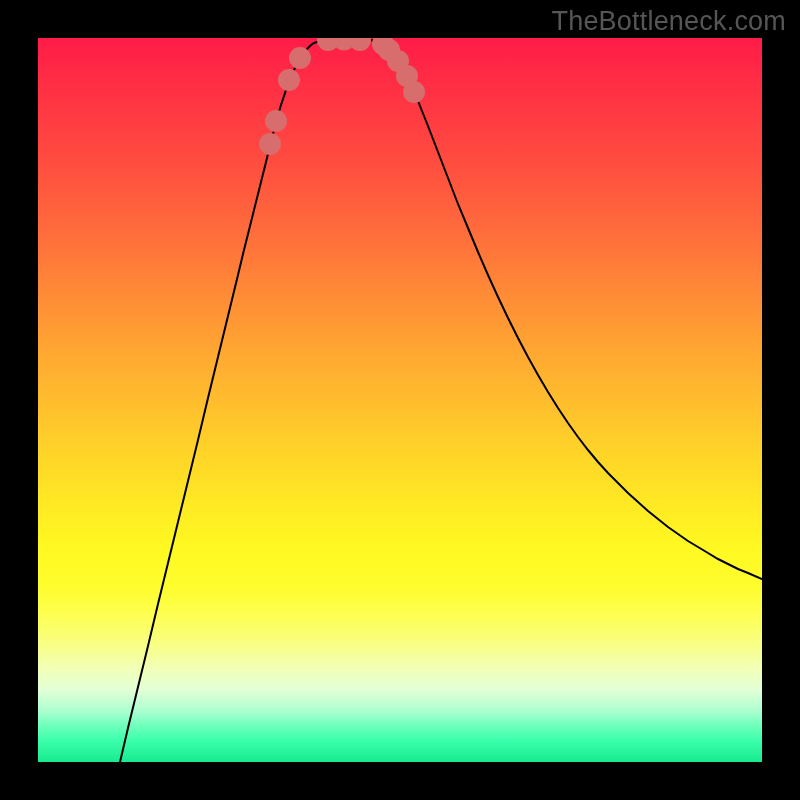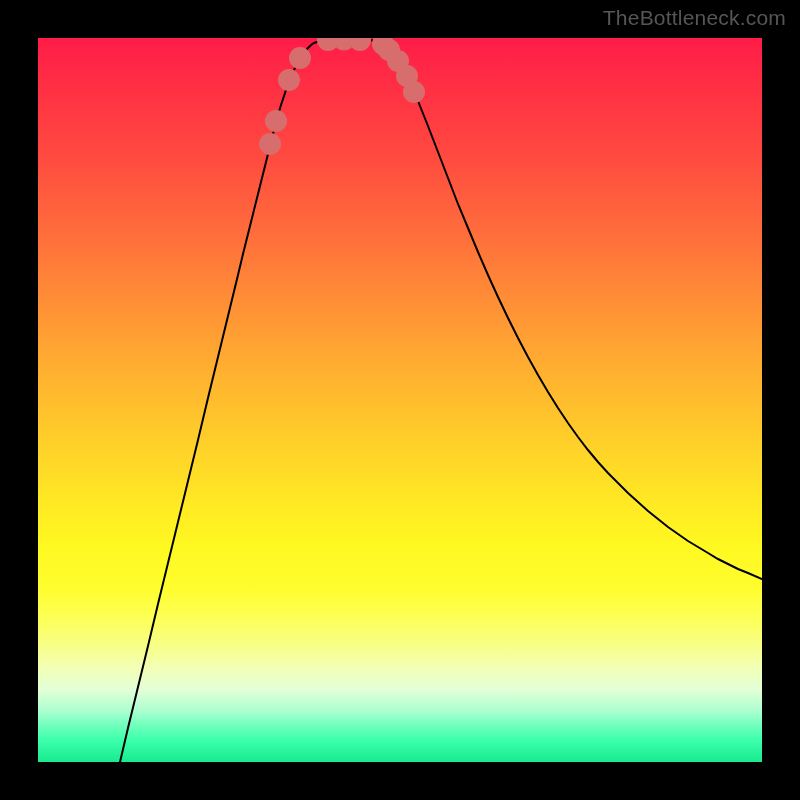--- a/index.html
+++ b/index.html
@@ -62,21 +62,21 @@
   }
   .marker {
     fill: #d76d6c;
   }
   .watermark {
     position: absolute;
     top: 6px;
     right: 14px;
     color: #565656;
     font-family: Arial, Helvetica, sans-serif;
-    font-size: 21px;
+    font-size: 27px;
     font-weight: 500;
     letter-spacing: 0.2px;
   }
 </style>
 </head>
 <body>
 
 <div class="canvas">
   <div class="watermark">TheBottleneck.com</div>
 

